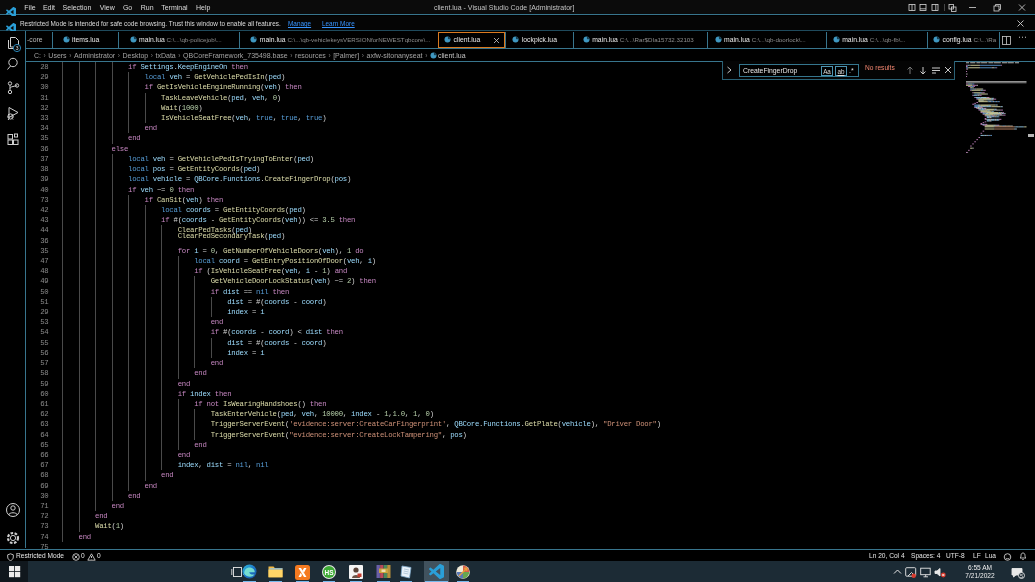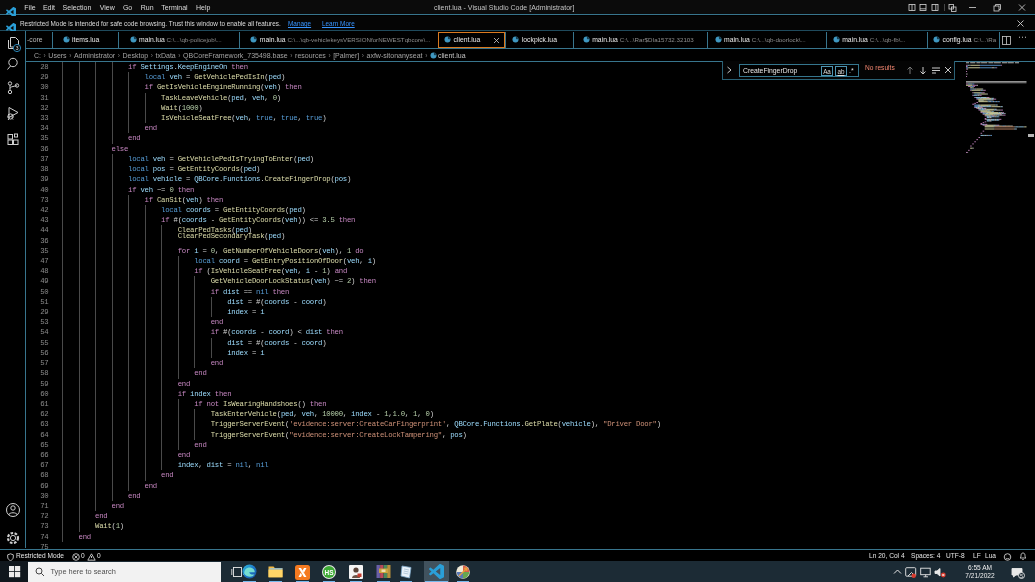--- a/index.html
+++ b/index.html
@@ -676,24 +676,20 @@
     </svg>
 </div>
 <div id="task">
 <div class="abs" style="left:0;top:0;width:28px;height:21px;background:#10171d"></div>
 <svg class="abs" style="left:9px;top:5px" width="12" height="12" fill="#ececec">
       <rect x="0" y="0" width="5.2" height="5.2"></rect>
       <rect x="6" y="0" width="5.2" height="5.2"></rect>
       <rect x="0" y="6" width="5.2" height="5.2"></rect>
       <rect x="6" y="6" width="5.2" height="5.2"></rect>
     </svg>
-<div id="sbox"><svg class="abs" style="left:7px;top:5px" width="10" height="10" fill="none" stroke="#444" stroke-width="1">
-        <circle cx="4" cy="4" r="3"></circle>
-        <line x1="6.3" y1="6.3" x2="9" y2="9"></line>
-      </svg><span style="margin-left:23px">Type here to search</span></div>
 <svg class="abs" style="left:231px;top:5px" width="13" height="12" fill="none" stroke="#e8e8e8" stroke-width="0.9">
       <rect x="2.5" y="1.5" width="8" height="9"></rect>
       <path d="M0.8 3 V9 M12.6 3 V9"></path>
     </svg>
 <svg class="abs" style="left:242px;top:3px" width="15" height="15">
       <defs>
         <linearGradient id="eg" x1="0" y1="0" x2="1" y2="1">
           <stop offset="0" stop-color="#35c1e0"></stop>
           <stop offset="0.5" stop-color="#1c77c9"></stop>
           <stop offset="1" stop-color="#1b4f9e"></stop>

